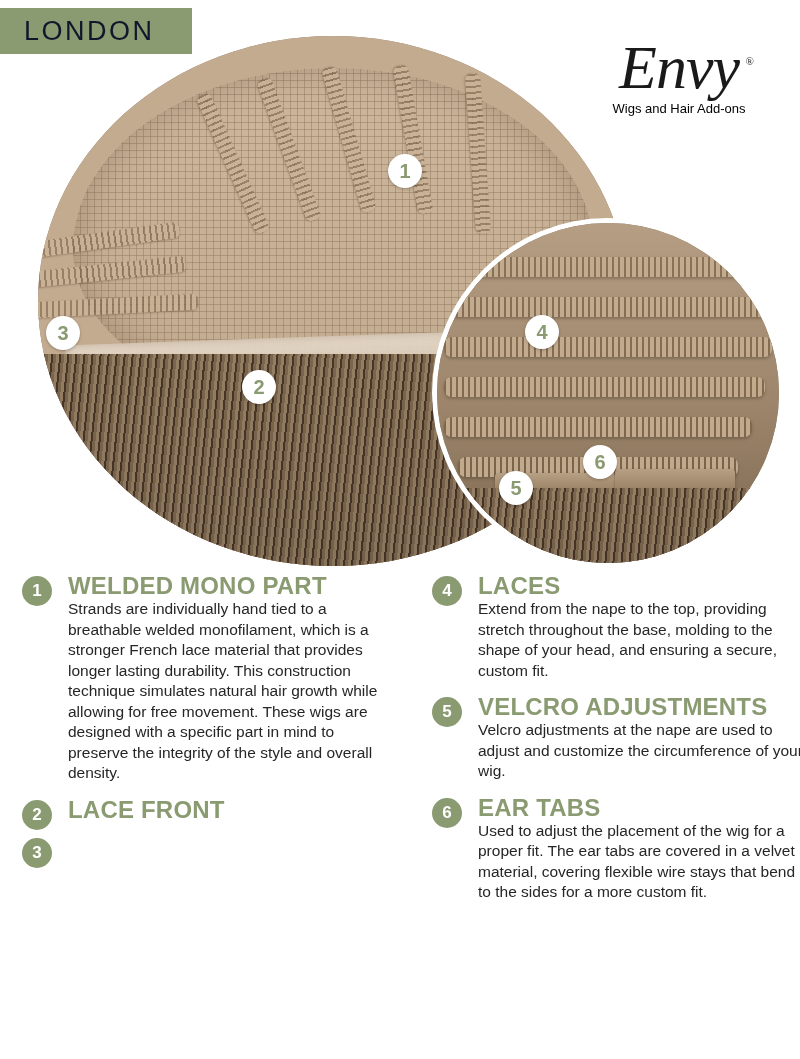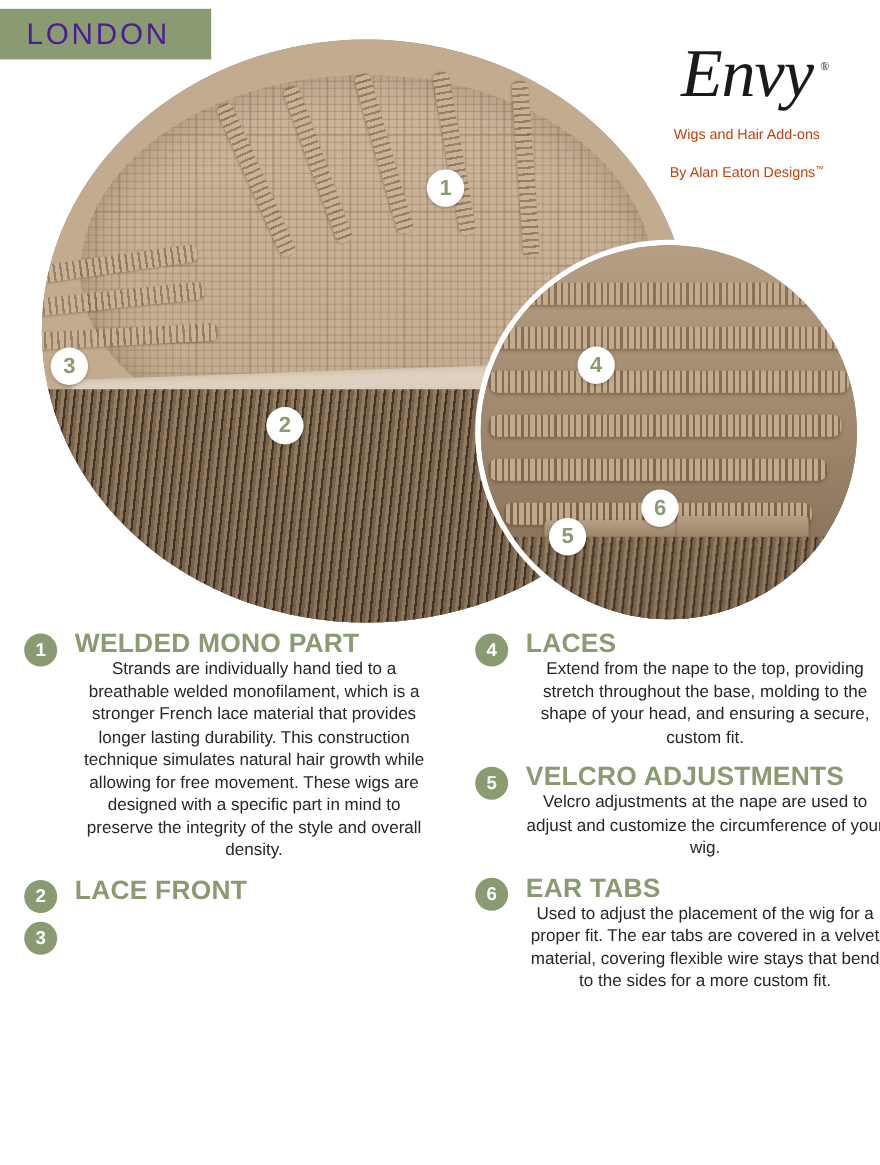--- a/index.html
+++ b/index.html
@@ -18,21 +18,21 @@
 
   
   .brand-banner {
     position: absolute;
     left: 0; top: 8px;
     width: 192px; height: 46px;
     background: #8a9a71;
     display: flex; align-items: center;
   }
   .brand-banner .brand-text {
-    color: #4c1d95;
+    color: #0f172a;
     font-size: 27px;
     letter-spacing: 2.5px;
     font-weight: 400;
     padding-left: 24px;
     font-family: "Liberation Sans", sans-serif;
   }
 
   .logo-block {
     position: absolute;
     right: 16px; top: 36px;
@@ -54,23 +54,23 @@
     font-size: 11px;
     font-style: normal;
     vertical-align: super;
     position: absolute;
     right: -14px;
     bottom: 6px;
   }
   .logo-sub {
     font-family: "Liberation Sans", sans-serif;
     font-size: 13px;
-    color: #c2410c;
+    color: #000000;
     line-height: 16px;
-    margin-top: 16px;
+    margin-top: 3px;
   }
   .logo-sub .tm { font-size: 8px; vertical-align: super; }
 
   
   .photo-area {
     position: absolute;
     left: 0; top: 0;
     width: 800px; height: 568px;
     overflow: hidden;
   }
@@ -208,21 +208,20 @@
     font-size: 24px;
     font-weight: 700;
     letter-spacing: 0.2px;
     line-height: 24px;
     margin: 2px 0 1px 0;
   }
   .entry-body {
     color: #262626;
     font-size: 15.5px;
     line-height: 20.5px;
-    text-align: center;
   }
 </style>
 </head>
 <body>
 
 <div class="page">
 
   <div class="photo-area">
 
     <div class="circle-main">
@@ -268,21 +267,20 @@
 
   <div class="brand-banner">
     <span class="brand-text">LONDON</span>
   </div>
 
   <div class="logo-block">
     <div class="logo-word">
       <span>Envy</span><span class="reg">®</span>
     </div>
     <div class="logo-sub">Wigs and Hair Add-ons</div>
-    <div class="logo-sub"><span>By Alan Eaton Designs</span><span class="tm">™</span></div>
   </div>
 
   <div class="legend">
 
     <div class="legend-col left">
       <div class="entry">
         <div class="entry-num">1</div>
         <div class="entry-title">WELDED MONO PART</div>
         <div class="entry-body">Strands are individually hand tied to a breathable welded monofilament, which is a stronger French lace material that provides longer lasting durability. This construction technique simulates natural hair growth while allowing for free movement. These wigs are designed with a specific part in mind to preserve the integrity of the style and overall density.</div>
       </div>

